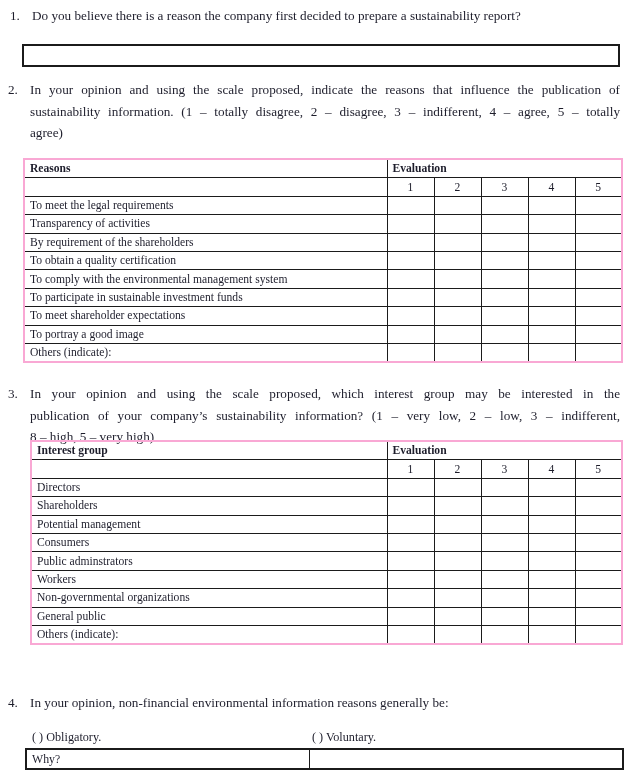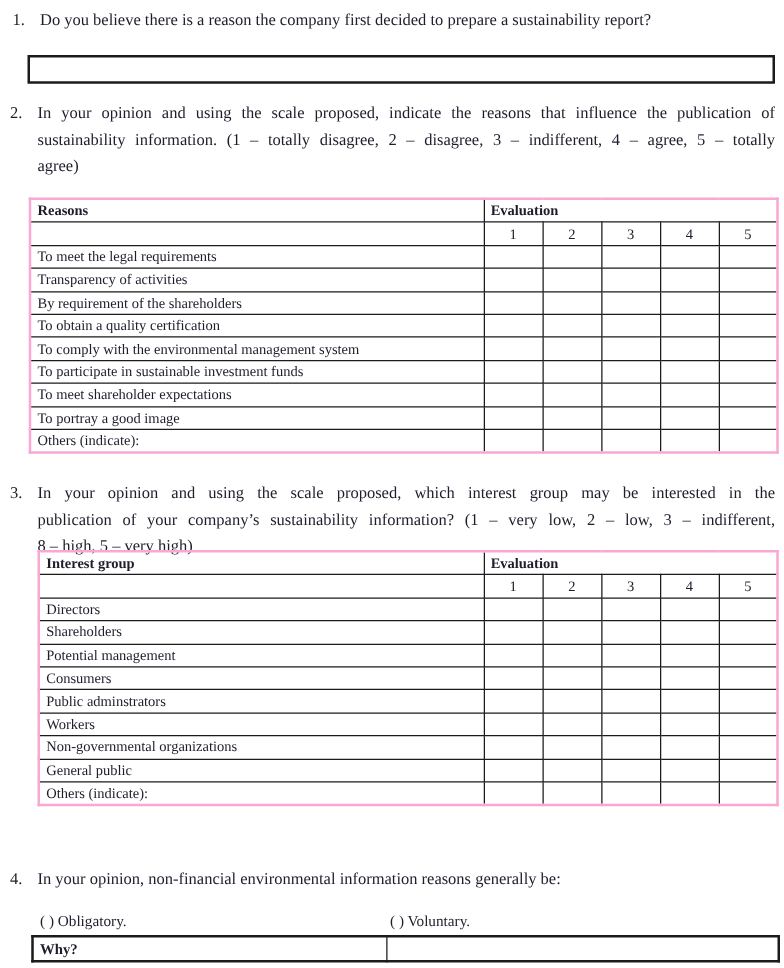--- a/index.html
+++ b/index.html
@@ -65,21 +65,20 @@
   #opt-voluntary { left:312px; top:729px; }
 
   
   table.why {
     position:absolute;
     left:25px; top:748px;
     width:597px;
     border-collapse:collapse;
     table-layout:fixed;
     border:2px solid #1b1b1b;
-    font-weight:bold;
   }
   table.why td {
     border:1px solid #1b1b1b;
     font-size:11.8px;
     height:18px;
     padding:0 5px;
     vertical-align:middle;
   }
 </style>
 </head>

